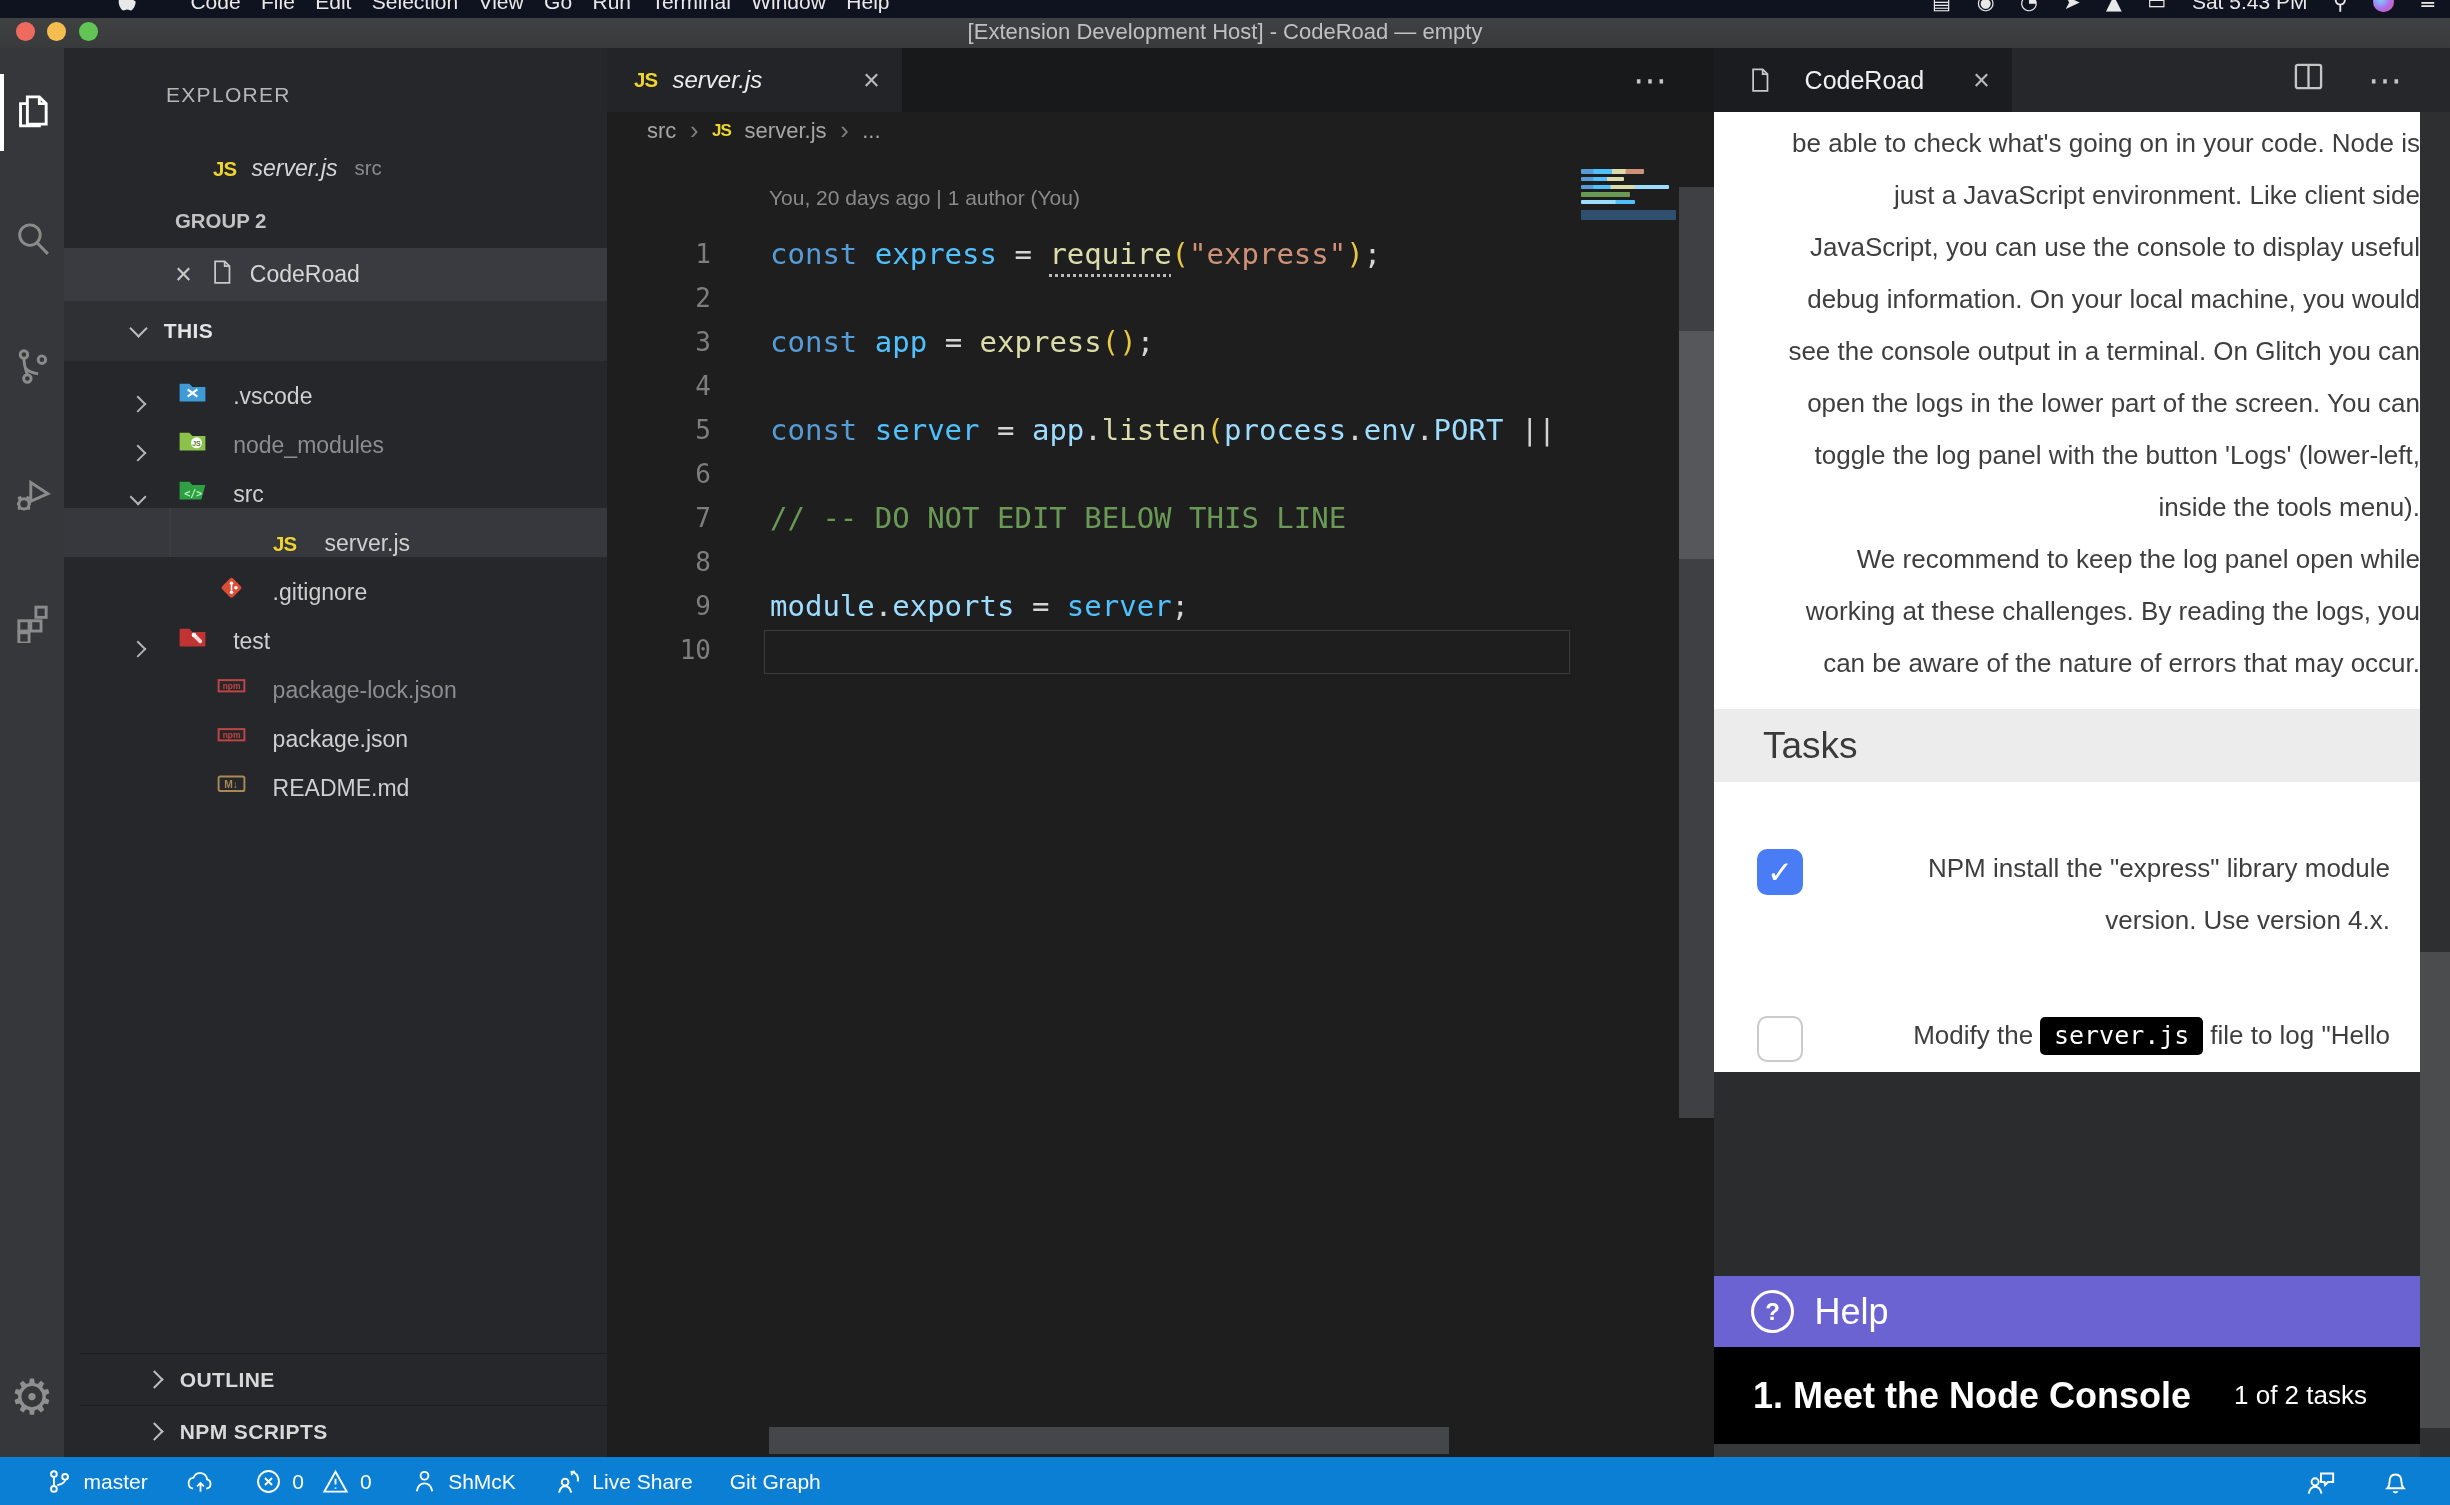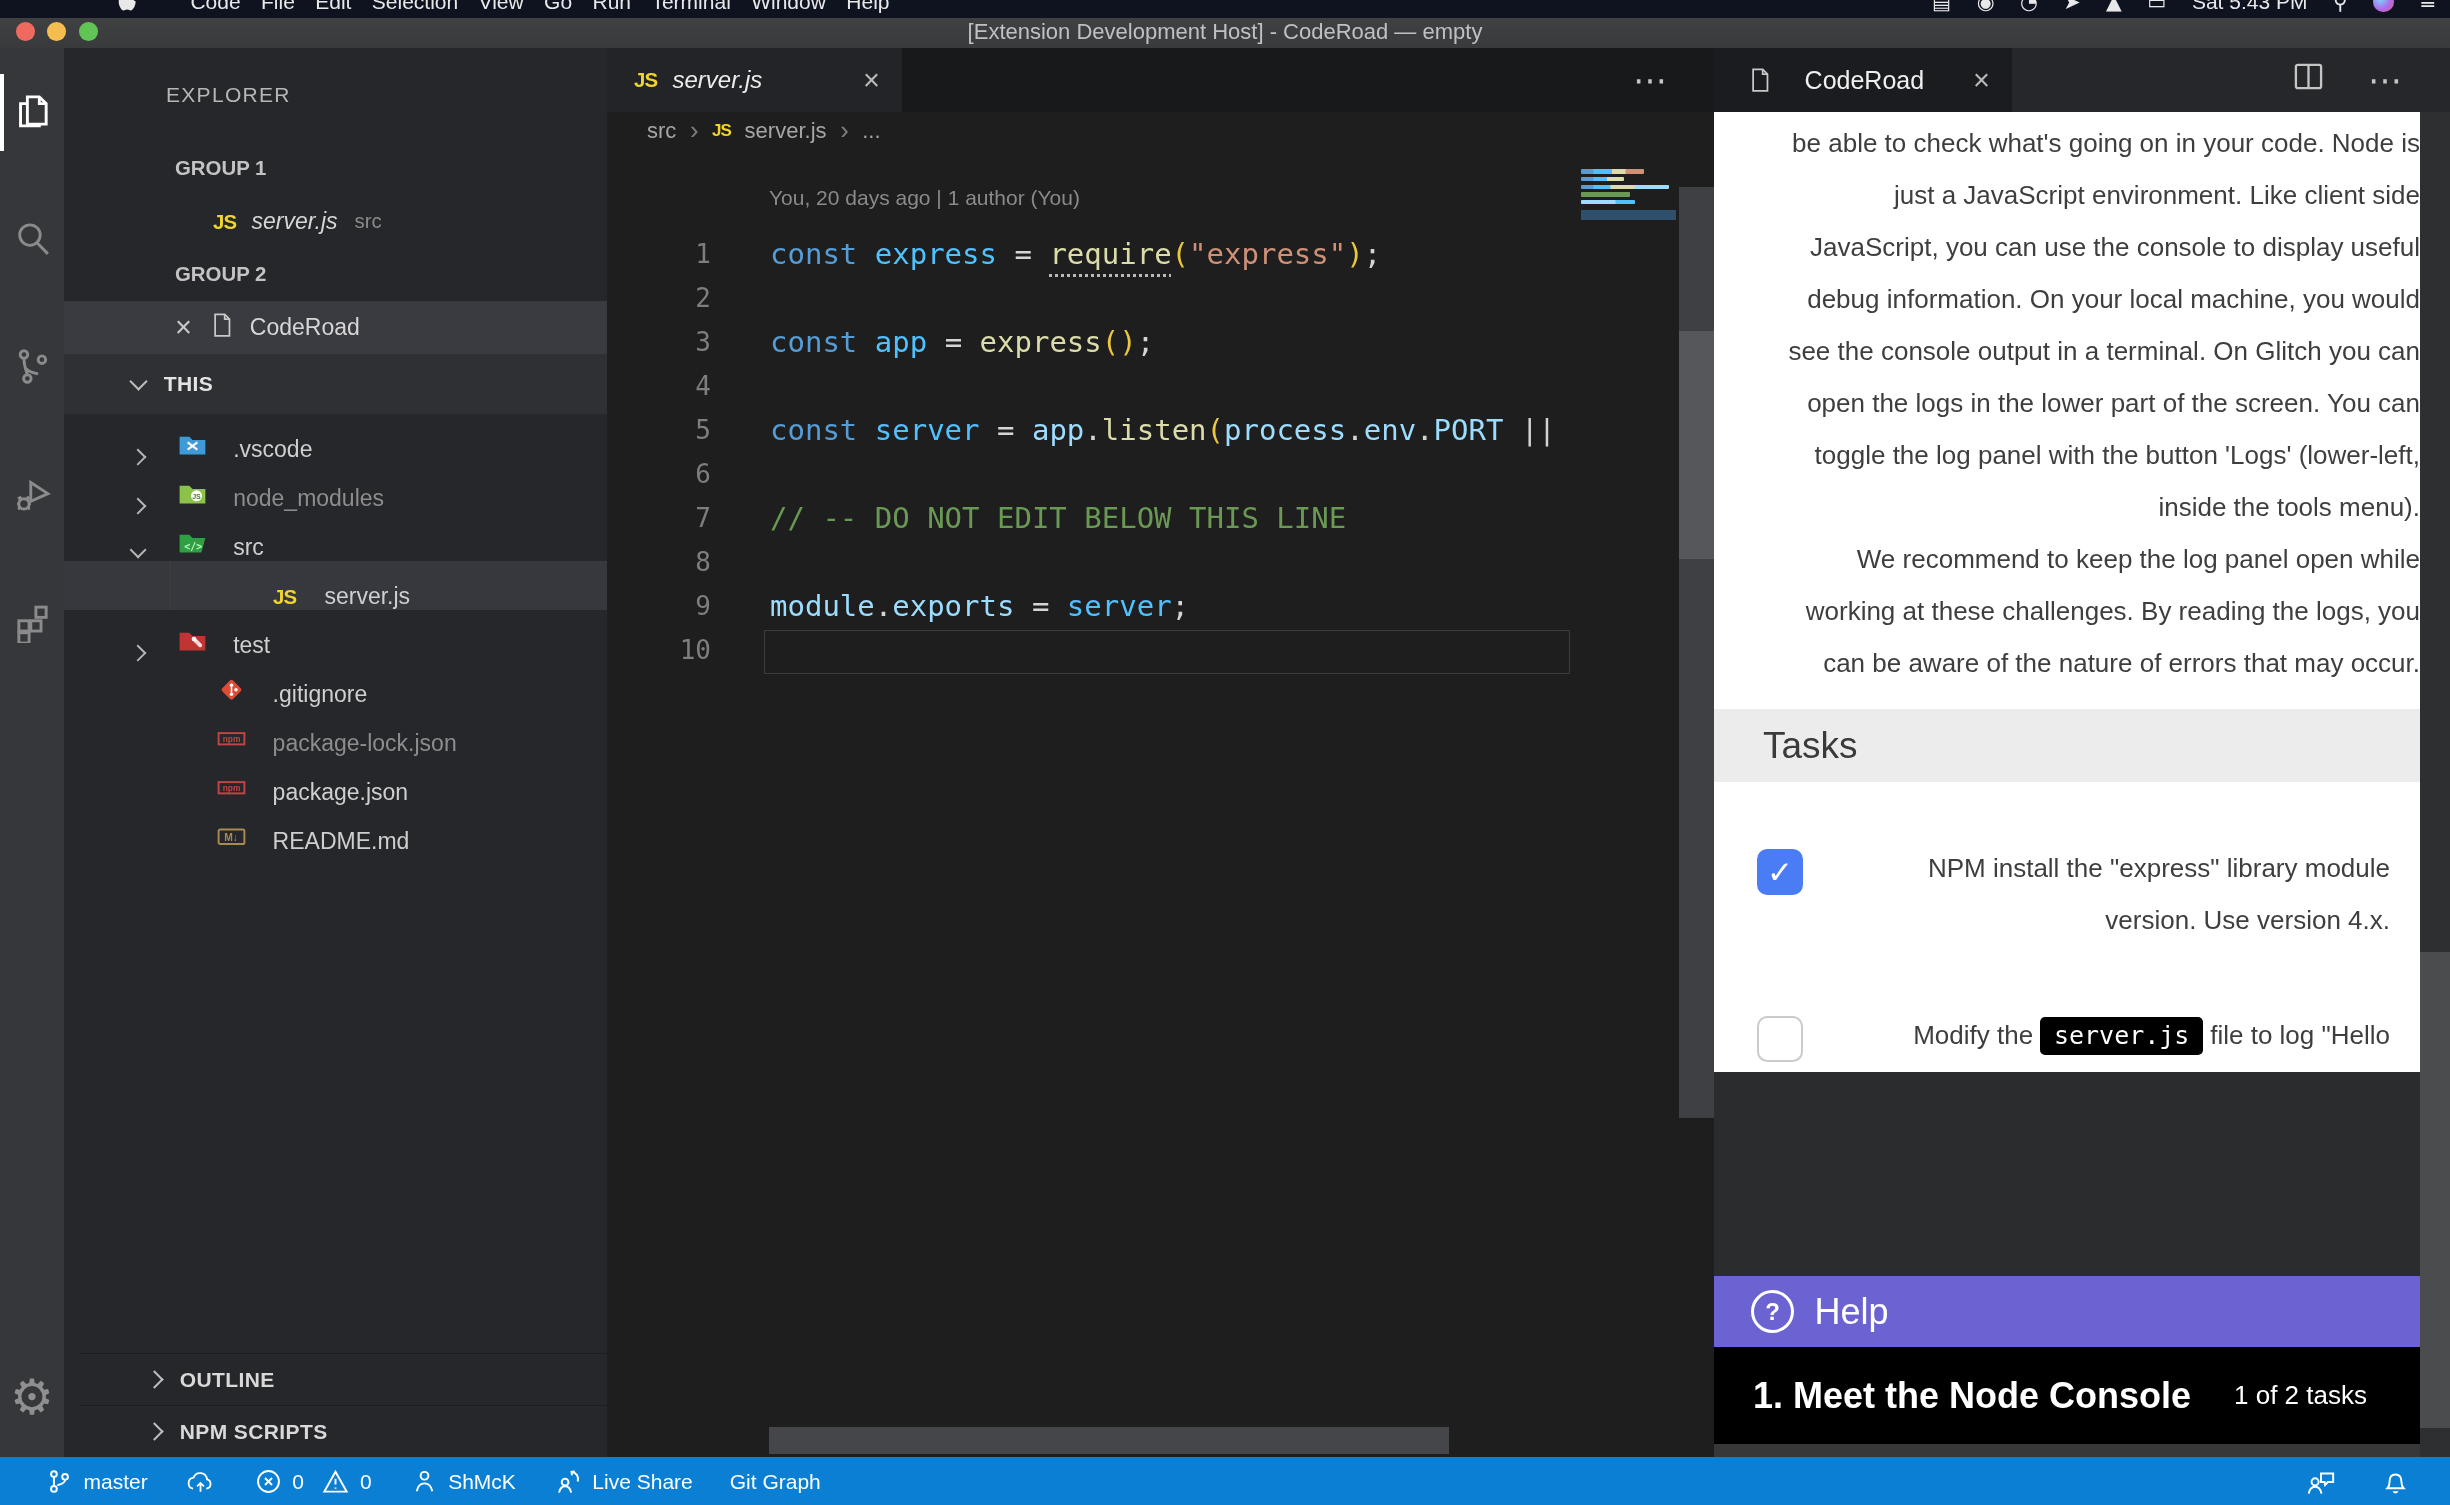--- a/index.html
+++ b/index.html
@@ -244,21 +244,20 @@
         </span>
       </div>
       <div class="abar-bottom">
         <span class="gear">⚙</span>
       </div>
     </div>
 
     <div class="sidebar">
       <div class="sb-title">EXPLORER</div>
       <div id="oe-groups">
-          <div class="grp-label">GROUP 1</div>
           <div class="oe-row">
             <span><span class="jsbadge">JS</span></span>
             <span class="oe-name italic">server.js</span>
             <span class="oe-detail">src</span>
           </div>
           <div class="grp-label">GROUP 2</div>
           <div class="oe-row selected">
             <span class="oe-close">×</span>
             <span><span class="icwrap">
                 <svg viewBox="0 0 16 16">
@@ -302,44 +301,44 @@
                   <path d="M1 2h6l2 2h8l-2.5 9H1z" fill="#2ea043"></path>
                   <text x="9.4" y="11.2" font-size="6.2" text-anchor="middle" fill="#b7f5c1" font-weight="bold" font-family="monospace">&lt;/&gt;</text>
                 </svg>
               </span></span>
             <span class="t-label">src</span>
           </div>
           <div class="tree-row d1 selected">
             <span class="pad noc"></span>
             <span><span class="jsbadge">JS</span></span>
             <span class="t-label">server.js</span>
-          </div>
-          <div class="tree-row">
-            <span class="t-chev right"></span>
-            <span><span class="icwrap">
-                <svg viewBox="0 0 18 14">
-                  <path d="M1 2h6l2 2h8v9H1z" fill="#c03434"></path>
-                  <path d="M9.8 5.8l4 4" stroke="#ffd9d9" stroke-width="2.4" stroke-linecap="round"></path>
-                  <circle cx="9.9" cy="5.9" r="1.4" fill="#fff"></circle>
-                </svg>
-              </span></span>
-            <span class="t-label">test</span>
           </div>
           <div class="tree-row">
             <span class="pad noc"></span>
             <span><span class="icwrap">
                 <svg viewBox="0 0 16 16">
                   <rect x="3.2" y="3.2" width="9.6" height="9.6" rx="1.4" transform="rotate(45 8 8)" fill="#dd4c35"></rect>
                   <circle cx="8" cy="5.2" r="1.1" fill="#fff"></circle>
                   <circle cx="8" cy="10.8" r="1.1" fill="#fff"></circle>
                   <path d="M8 6.3v3.4" stroke="#fff" stroke-width="1"></path>
                   <circle cx="10.8" cy="8" r="1.1" fill="#fff"></circle>
                 </svg>
               </span></span>
             <span class="t-label">.gitignore</span>
+          </div>
+          <div class="tree-row">
+            <span class="t-chev right"></span>
+            <span><span class="icwrap">
+                <svg viewBox="0 0 18 14">
+                  <path d="M1 2h6l2 2h8v9H1z" fill="#c03434"></path>
+                  <path d="M9.8 5.8l4 4" stroke="#ffd9d9" stroke-width="2.4" stroke-linecap="round"></path>
+                  <circle cx="9.9" cy="5.9" r="1.4" fill="#fff"></circle>
+                </svg>
+              </span></span>
+            <span class="t-label">test</span>
           </div>
           <div class="tree-row dim">
             <span class="pad noc"></span>
             <span><span class="icwrap">
                 <svg viewBox="0 0 18 12" style="font-size:27px">
                   <rect x="1" y="2.5" width="16" height="7" fill="none" stroke="#c04545" stroke-width="1.2"></rect>
                   <text x="9" y="8.2" font-size="5.2" text-anchor="middle" fill="#c04545" font-weight="bold" font-family="sans-serif">npm</text>
                 </svg>
               </span></span>
             <span class="t-label">package-lock.json</span>

